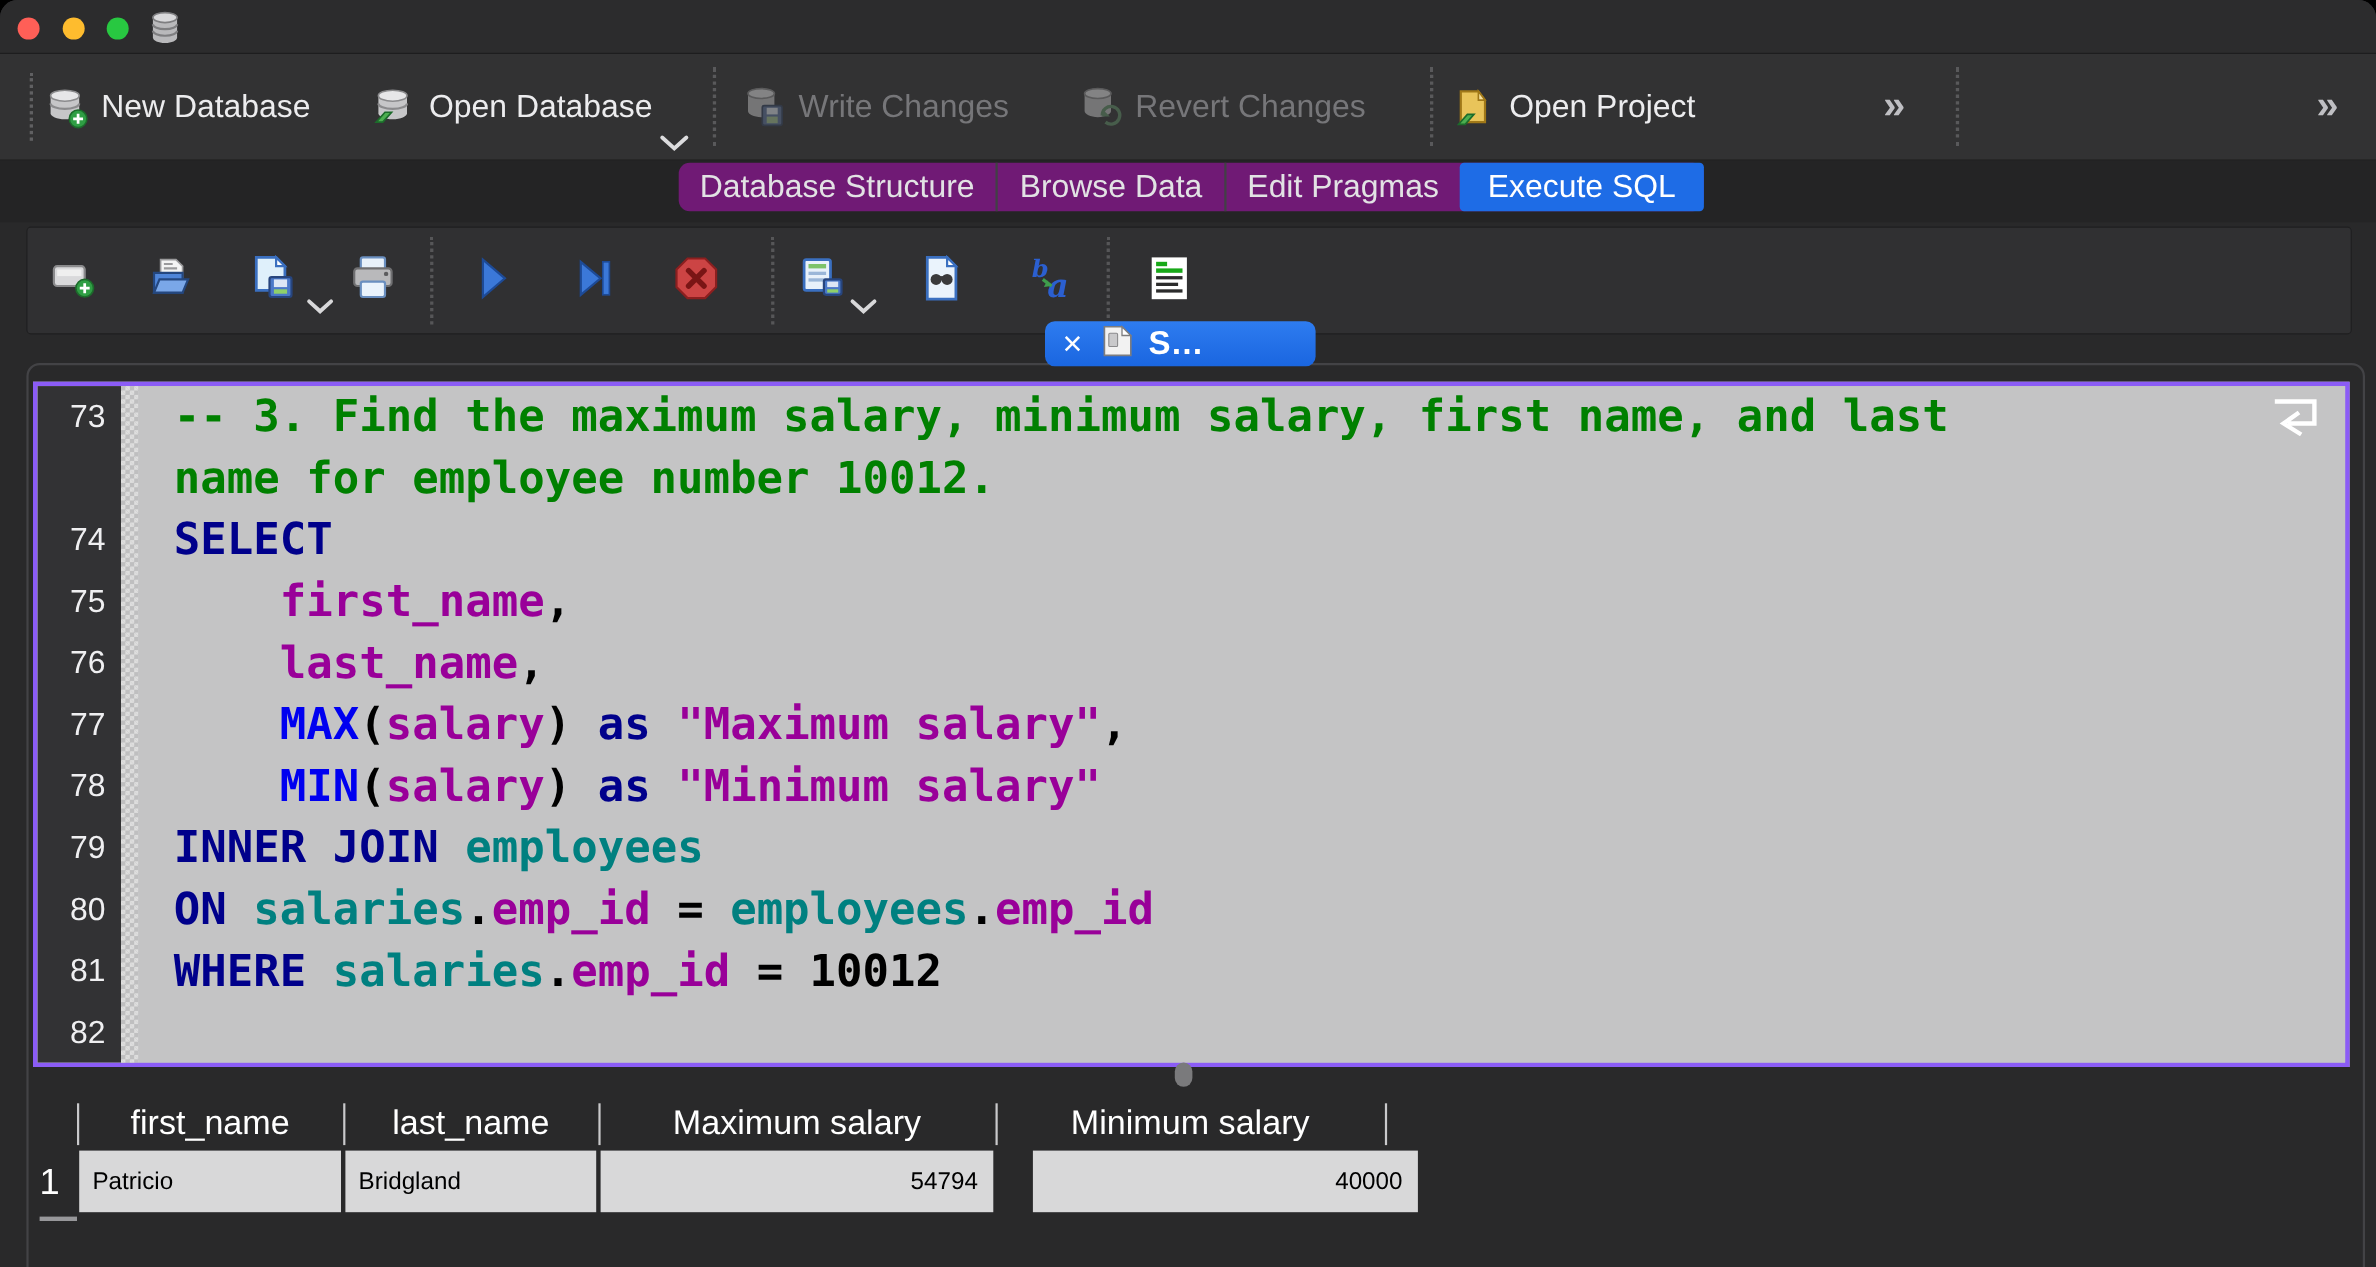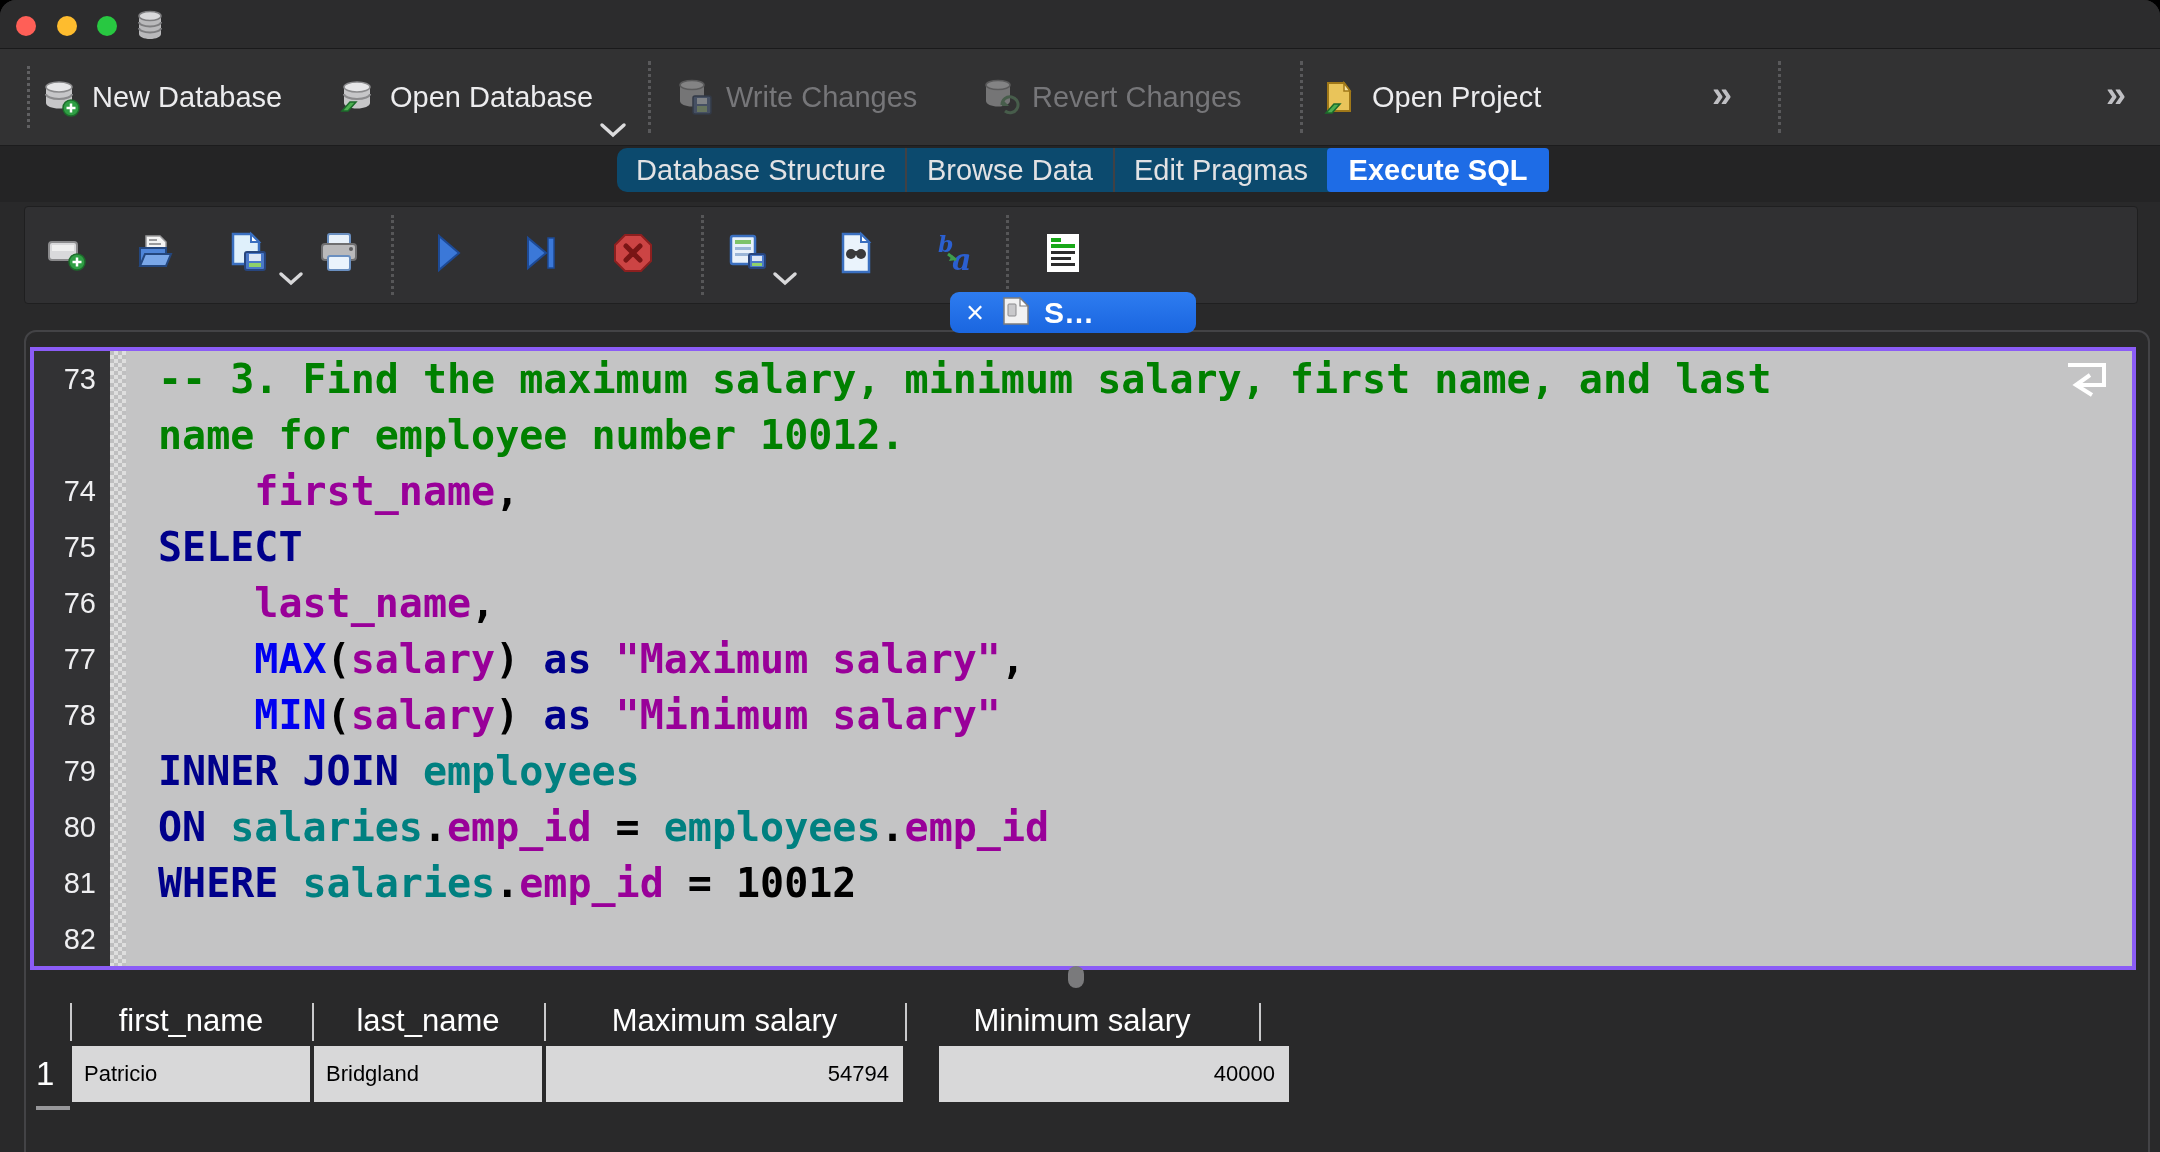--- a/index.html
+++ b/index.html
@@ -20,24 +20,24 @@
   .tb-handle{position:absolute;left:27px;top:17px;height:62px;border-left:3px dotted #606062;}
   .tb-sep{position:absolute;top:12px;height:72px;border-left:3px dotted #59595b;}
   .tb-item{position:absolute;top:0;height:96px;display:flex;align-items:center;gap:10px;font-size:29px;color:#ececee;}
   .tb-item.disabled{color:#767679;}
   .tb-item.disabled svg{opacity:.45;filter:grayscale(.5);}
   .tb-more{position:absolute;top:0;height:96px;line-height:92px;font-size:36px;font-weight:bold;color:#bfbfc3;}
   .tb-chevron{position:absolute;left:598px;top:72px;}
 
   
   .tabstrip{position:absolute;left:0;top:146px;width:2160px;height:56px;background:#242425;}
-  .seg{position:absolute;left:617px;top:2px;height:44px;display:flex;background:#0c4a6e;border-radius:10px;align-items:flex-end;}
+  .seg{position:absolute;left:617px;top:2px;height:44px;display:flex;background:#701a75;border-radius:10px;align-items:flex-end;}
   .seg-tab{height:44px;line-height:44px;text-align:center;font-size:29px;color:#e2e2e4;}
   .seg-tab.mid{border-left:2px solid #414144;}
-  .seg-tab.active{background:#1e6ce6;color:#fff;border-radius:4px;border-left:none;font-weight:700;}
+  .seg-tab.active{background:#1e6ce6;color:#fff;border-radius:4px;border-left:none;font-weight:400;}
 
   
   .sqlbar{position:absolute;left:24px;top:206px;width:2112px;height:96px;background:#303032;border:1px solid #1f1f20;border-radius:4px;}
   .sq-icon{position:absolute;top:23px;width:46px;height:46px;}
   .sq-sep{position:absolute;top:8px;height:80px;border-left:3px dotted #565658;}
   .sq-chev{position:absolute;top:64px;}
 
   
   .sqltab{position:absolute;left:950px;top:292px;width:246px;height:41px;border-radius:9px;
     background:linear-gradient(#2e7cf0,#1a66e0);z-index:6;display:flex;align-items:center;}
@@ -319,22 +319,22 @@
       </div>
     <div class="foldmargin"></div>
     <div class="codearea">
       <span class="wrapmark">
         <svg width="52" height="46" viewBox="0 0 52 46">
             <path d="M10 8h36v20H22M32 18L18 28l16 10" fill="none" stroke="#fff" stroke-width="4" stroke-linejoin="miter"></path>
           </svg>
       </span>
     <div class="code-line"><span class="tk-com">-- 3. Find the maximum salary, minimum salary, first name, and last</span></div>
         <div class="code-line"><span class="tk-com">name for employee number 10012.</span></div>
+        <div class="code-line"><span class="tk-kw">SELECT</span></div>
         <div class="code-line"><span class="tk-p">    </span><span class="tk-id">first_name</span><span class="tk-p">,</span></div>
-        <div class="code-line"><span class="tk-kw">SELECT</span></div>
         <div class="code-line"><span class="tk-p">    </span><span class="tk-id">last_name</span><span class="tk-p">,</span></div>
         <div class="code-line"><span class="tk-p">    </span><span class="tk-fn">MAX</span><span class="tk-p">(</span><span class="tk-id">salary</span><span class="tk-p">) </span><span class="tk-kw">as</span><span class="tk-p"> </span><span class="tk-id">"Maximum salary"</span><span class="tk-p">,</span></div>
         <div class="code-line"><span class="tk-p">    </span><span class="tk-fn">MIN</span><span class="tk-p">(</span><span class="tk-id">salary</span><span class="tk-p">) </span><span class="tk-kw">as</span><span class="tk-p"> </span><span class="tk-id">"Minimum salary"</span></div>
         <div class="code-line"><span class="tk-kw">INNER JOIN</span><span class="tk-p"> </span><span class="tk-tbl">employees</span></div>
         <div class="code-line"><span class="tk-kw">ON</span><span class="tk-p"> </span><span class="tk-tbl">salaries</span><span class="tk-p">.</span><span class="tk-id">emp_id</span><span class="tk-p"> = </span><span class="tk-tbl">employees</span><span class="tk-p">.</span><span class="tk-id">emp_id</span></div>
         <div class="code-line"><span class="tk-kw">WHERE</span><span class="tk-p"> </span><span class="tk-tbl">salaries</span><span class="tk-p">.</span><span class="tk-id">emp_id</span><span class="tk-p"> = </span><span class="tk-num">10012</span></div>
       </div>
   </div>
 
   <div class="split-handle"></div>

